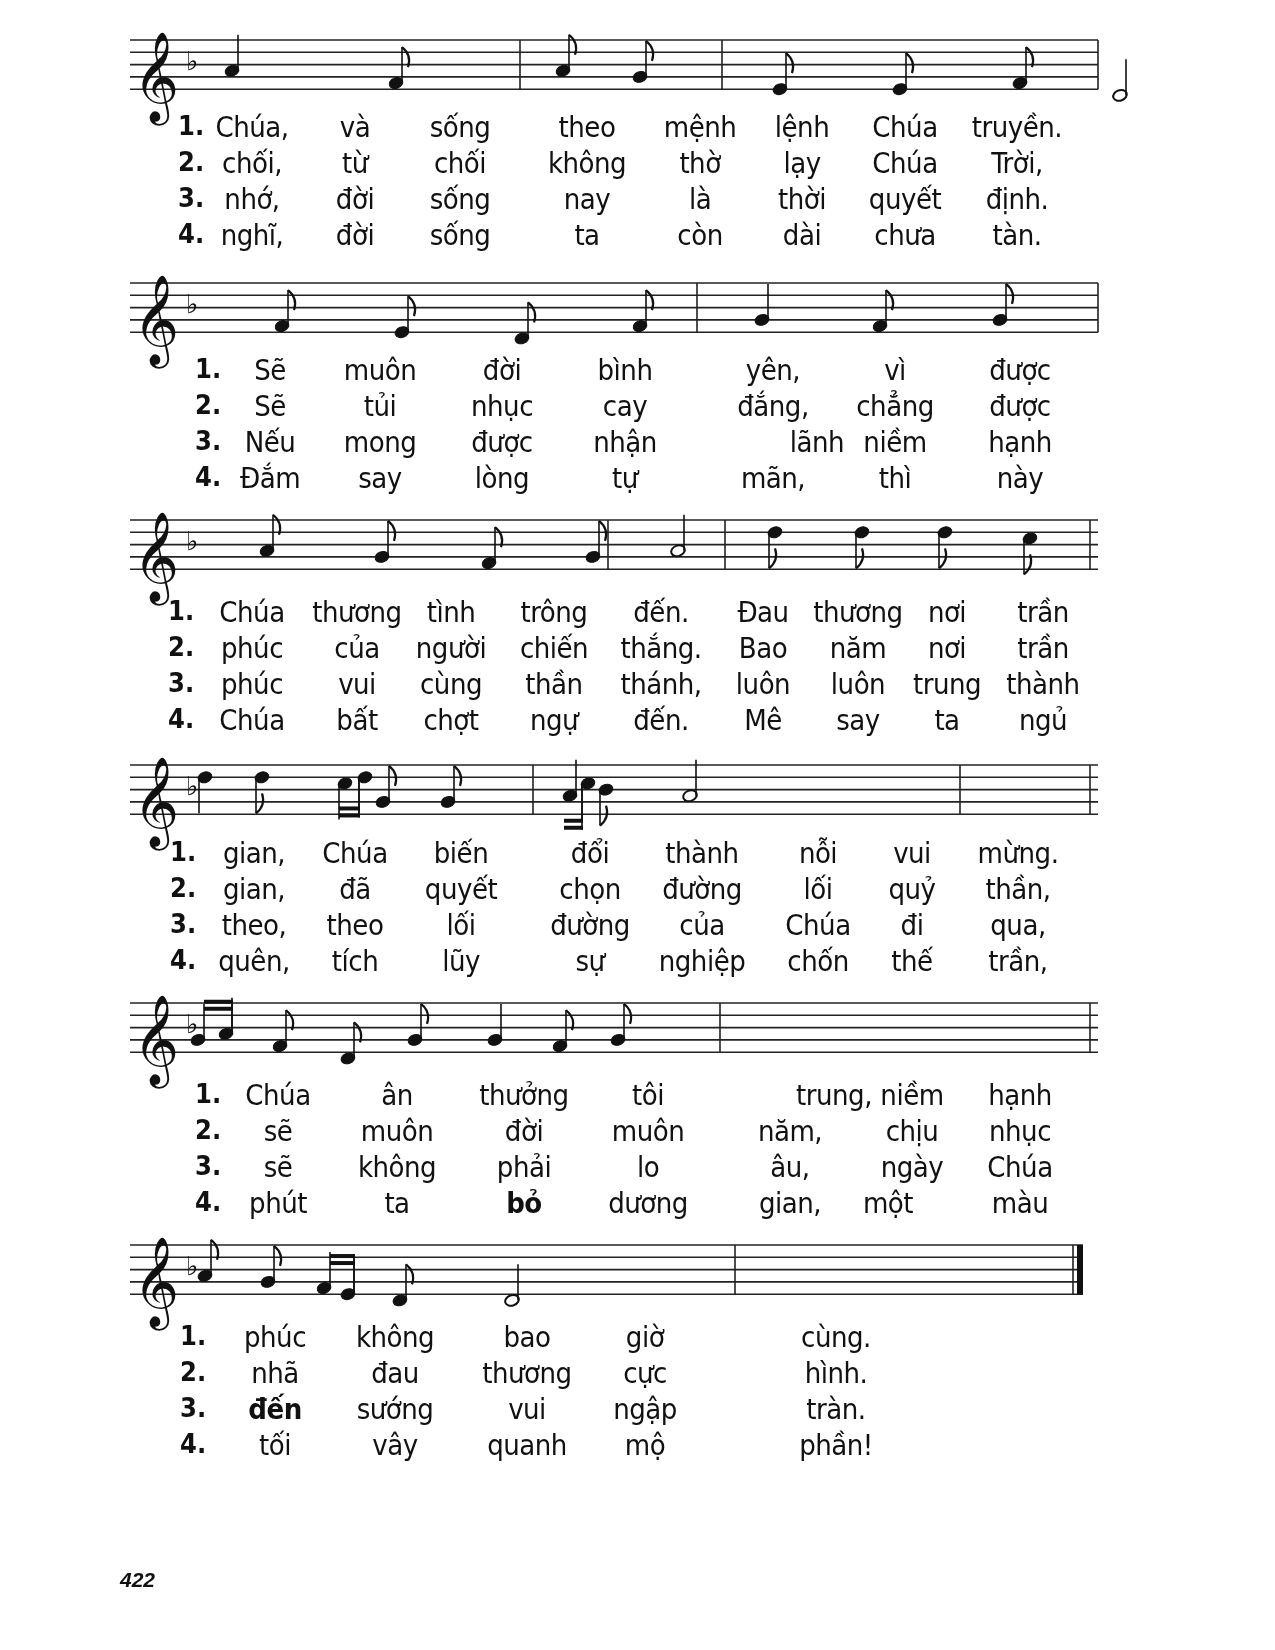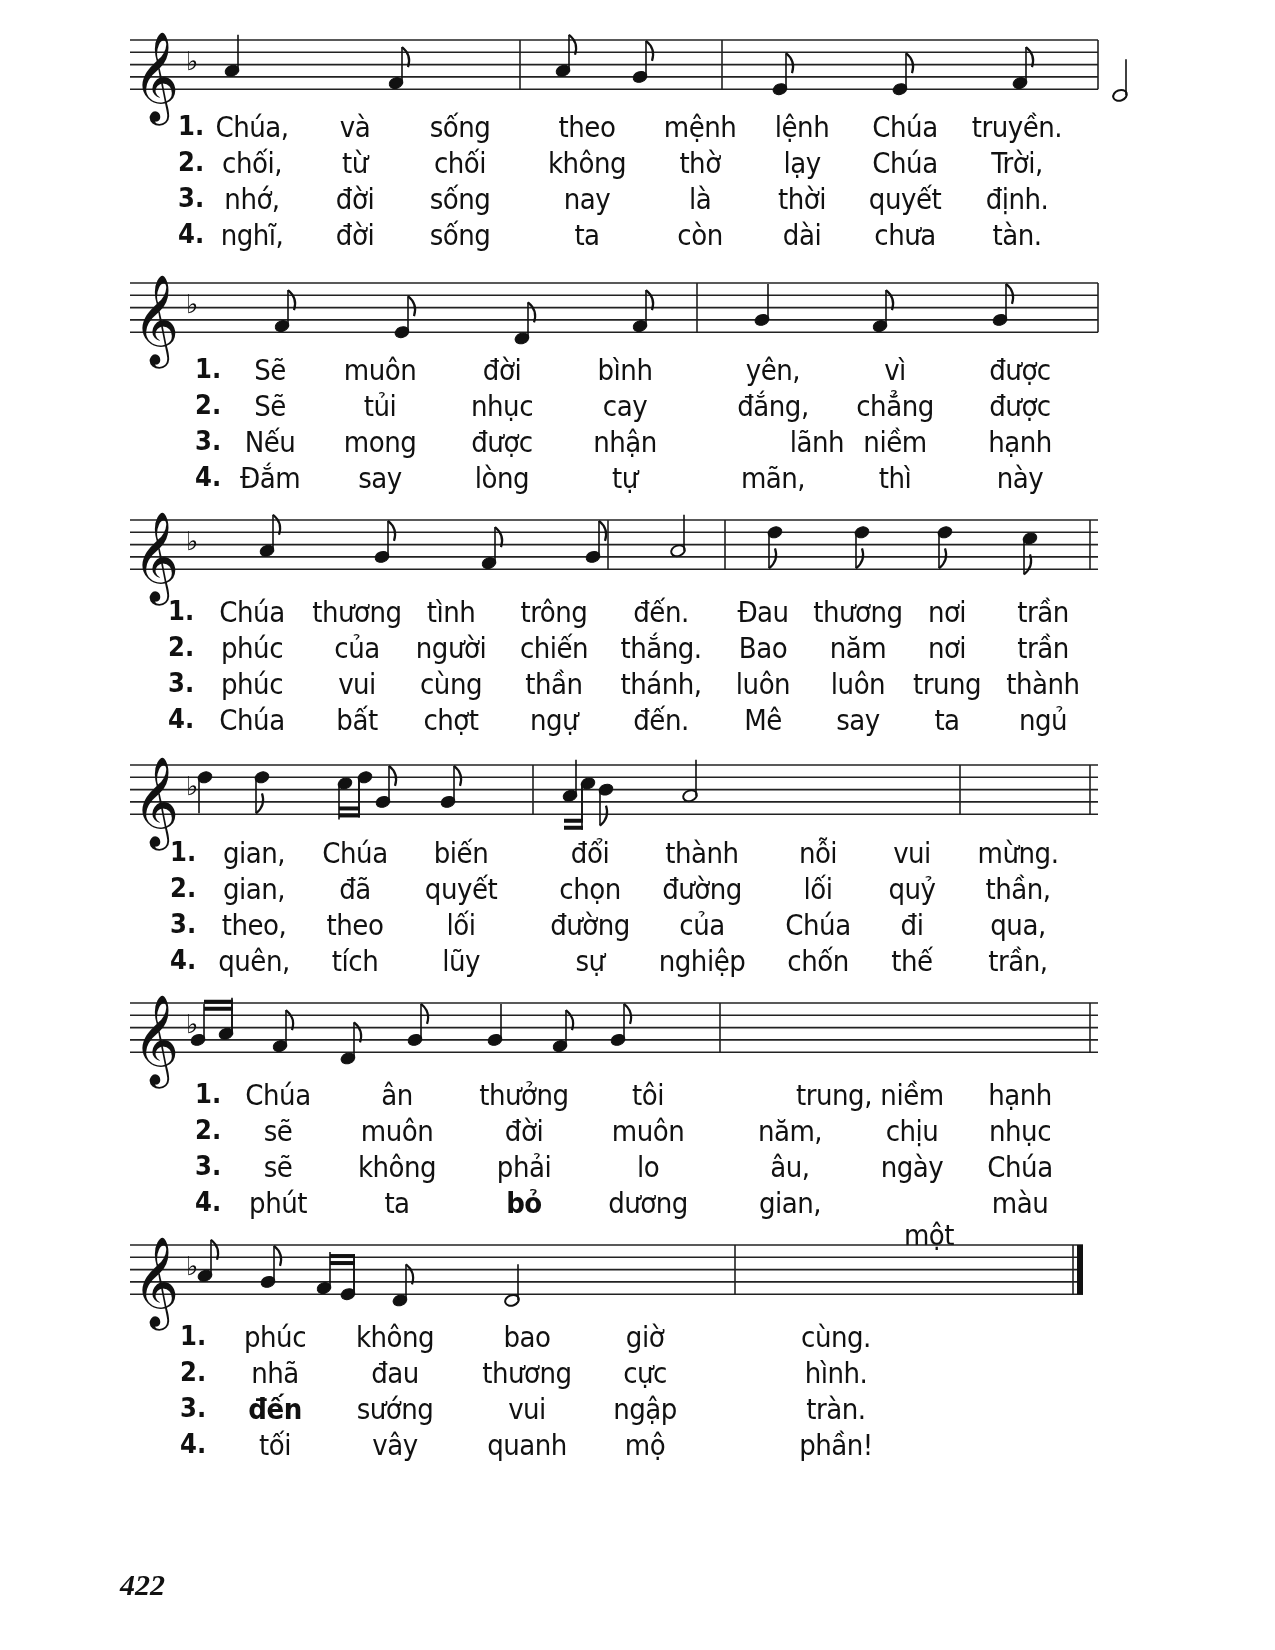--- a/index.html
+++ b/index.html
@@ -4,22 +4,22 @@
 <style>
   html, body { margin:0; padding:0; background:#ffffff; }
   body { width:1275px; height:1650px; position:relative; overflow:hidden;
          font-family:"DejaVu Sans Condensed","DejaVu Sans", sans-serif; color:#111; }
   .system { position:absolute; left:0; width:1275px; }
   .lyrics { position:absolute; left:0; width:1275px; }
   .lyric-line { position:absolute; left:0; height:36px; width:1275px; }
   .word { position:absolute; font-size:29px; white-space:nowrap; transform:translateX(-50%);
           font-stretch:condensed; letter-spacing:-0.5px; }
   .vnum { position:absolute; font-size:27px; font-weight:bold; }
-  .page-number { position:absolute; left:120px; top:1568px; font-family:Liberation Serif, serif;
-                 font-weight:bold; font-style:italic; font-size:30px; }
+  .page-number { position:absolute; left:120px; top:1568px; font-family:Liberation Sans, sans-serif;
+                 font-weight:bold; font-style:italic; font-size:21px; }
 </style>
 </head>
 <body>
 
 <div id="score">
     <div class="system" style="top: 0px;">
       <svg width="1275" height="1650" style="position: absolute; left: 0px; top: 0px;">
         <line x1="130" x2="1098" y1="40" y2="40" stroke="#222" stroke-width="1.6"></line>
         <line x1="130" x2="1098" y1="52.3" y2="52.3" stroke="#222" stroke-width="1.6"></line>
         <line x1="130" x2="1098" y1="64.6" y2="64.6" stroke="#222" stroke-width="1.6"></line>
@@ -422,21 +422,21 @@
           <span class="word" style="left: 912px;">ngày</span>
           <span class="word" style="left: 1020px;">Chúa</span>
         </div>
         <div class="lyric-line" style="top: 108px;">
           <span class="vnum" style="left: 195px;">4.</span>
           <span class="word" style="left: 278px;">phút</span>
           <span class="word" style="left: 397px;">ta</span>
           <span class="word" style="left: 524px; font-weight: bold;">bỏ</span>
           <span class="word" style="left: 648px;">dương</span>
           <span class="word" style="left: 790px;">gian,</span>
-          <span class="word" style="left: 929px; margin-top: 32px;">một</span>
+          <span class="word" style="left: 888px;">một</span>
           <span class="word" style="left: 1020px;">màu</span>
         </div>
       </div>
     </div>
     <div class="system" style="top: 0px;">
       <svg width="1275" height="1650" style="position: absolute; left: 0px; top: 0px;">
         <line x1="130" x2="1083" y1="1245" y2="1245" stroke="#222" stroke-width="1.6"></line>
         <line x1="130" x2="1083" y1="1257.3" y2="1257.3" stroke="#222" stroke-width="1.6"></line>
         <line x1="130" x2="1083" y1="1269.6" y2="1269.6" stroke="#222" stroke-width="1.6"></line>
         <line x1="130" x2="1083" y1="1281.9" y2="1281.9" stroke="#222" stroke-width="1.6"></line>

